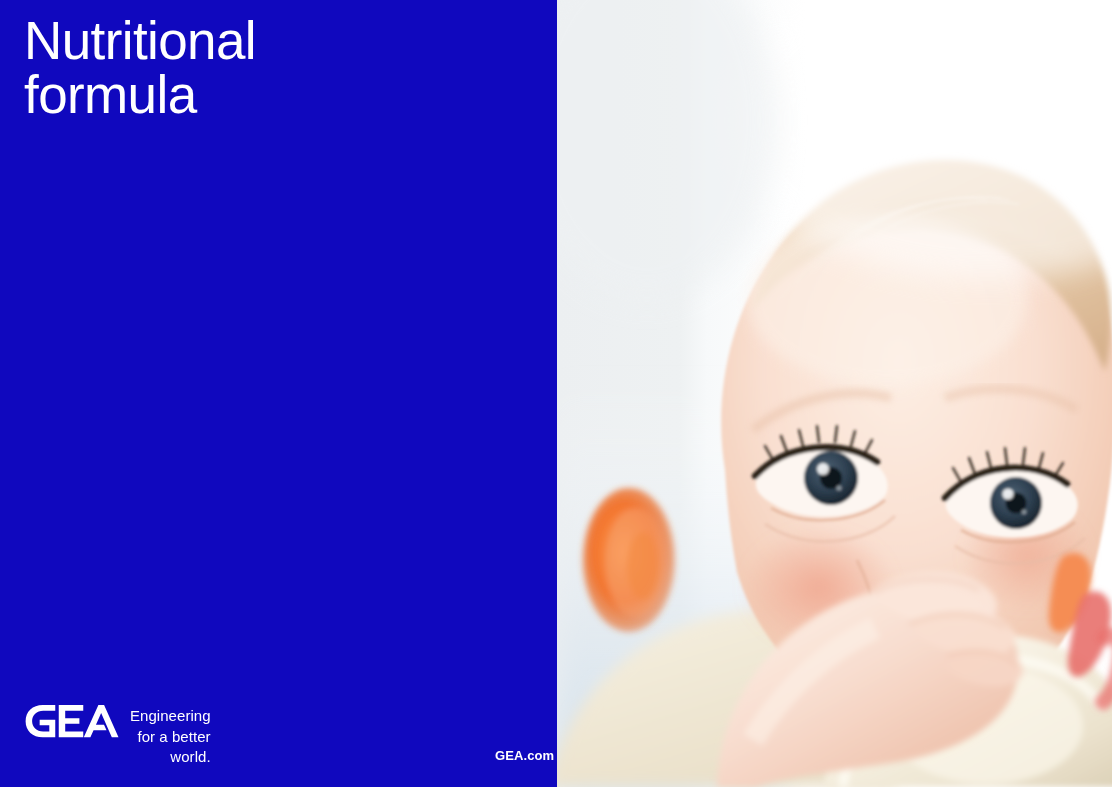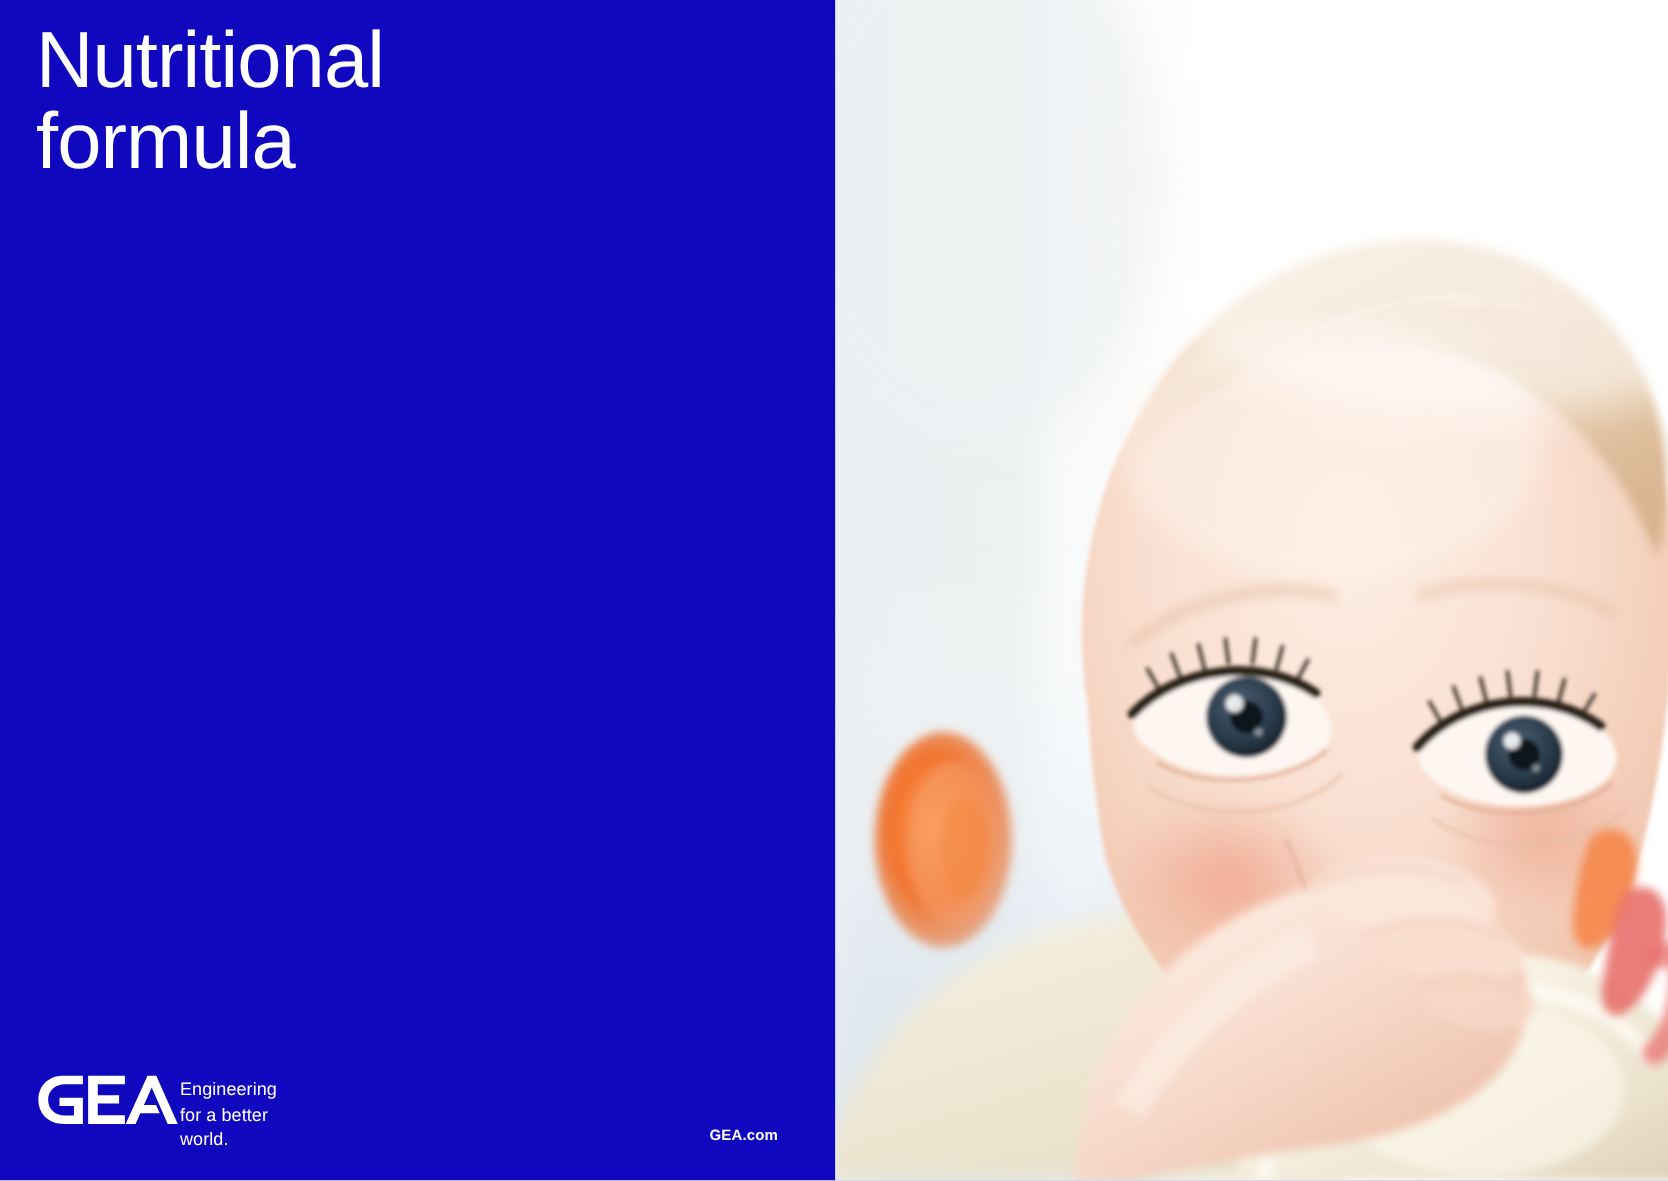--- a/index.html
+++ b/index.html
@@ -69,35 +69,37 @@
     bottom: 19px;
     display: flex;
     align-items: flex-start;
   }
   .logo-mark {
     display: block;
     width: 96px;
     height: 38px;
   }
   .logo-claim {
+    margin-left: 10px;
     margin-top: 1px;
     color: #ffffff;
-    font-size: 12px;
+    font-size: 15px;
     line-height: 1.38;
     font-weight: normal;
     letter-spacing: 0.05px;
     white-space: pre-line;
+    text-align: right;
   }
 
   .site-url {
     position: absolute;
-    left: 473px;
+    left: 495px;
     bottom: 24px;
     color: #ffffff;
-    font-size: 10px;
+    font-size: 13px;
     font-weight: bold;
     letter-spacing: 0.1px;
   }
 
   
   .cover-photo {
     position: absolute;
     left: 557px;
     top: 0;
     width: 555px;

